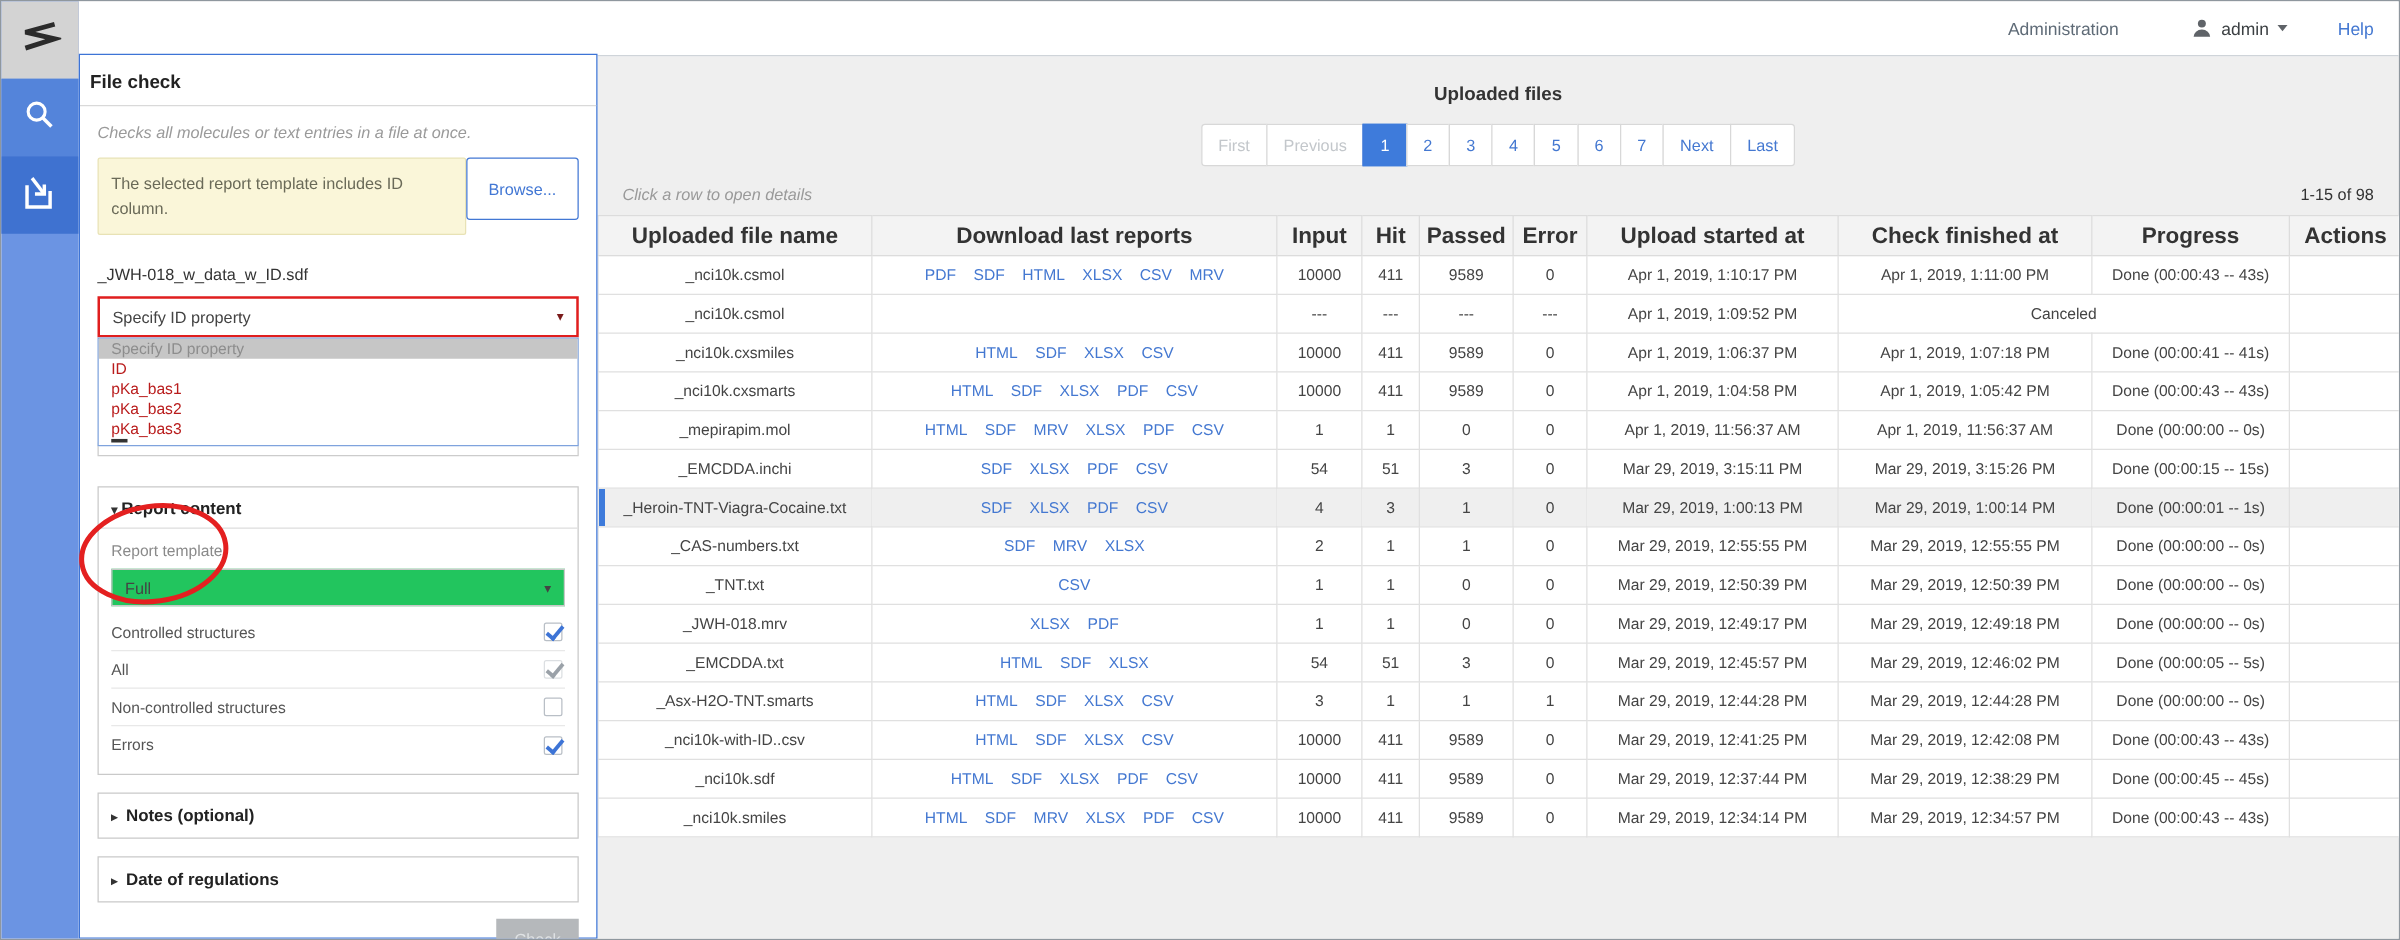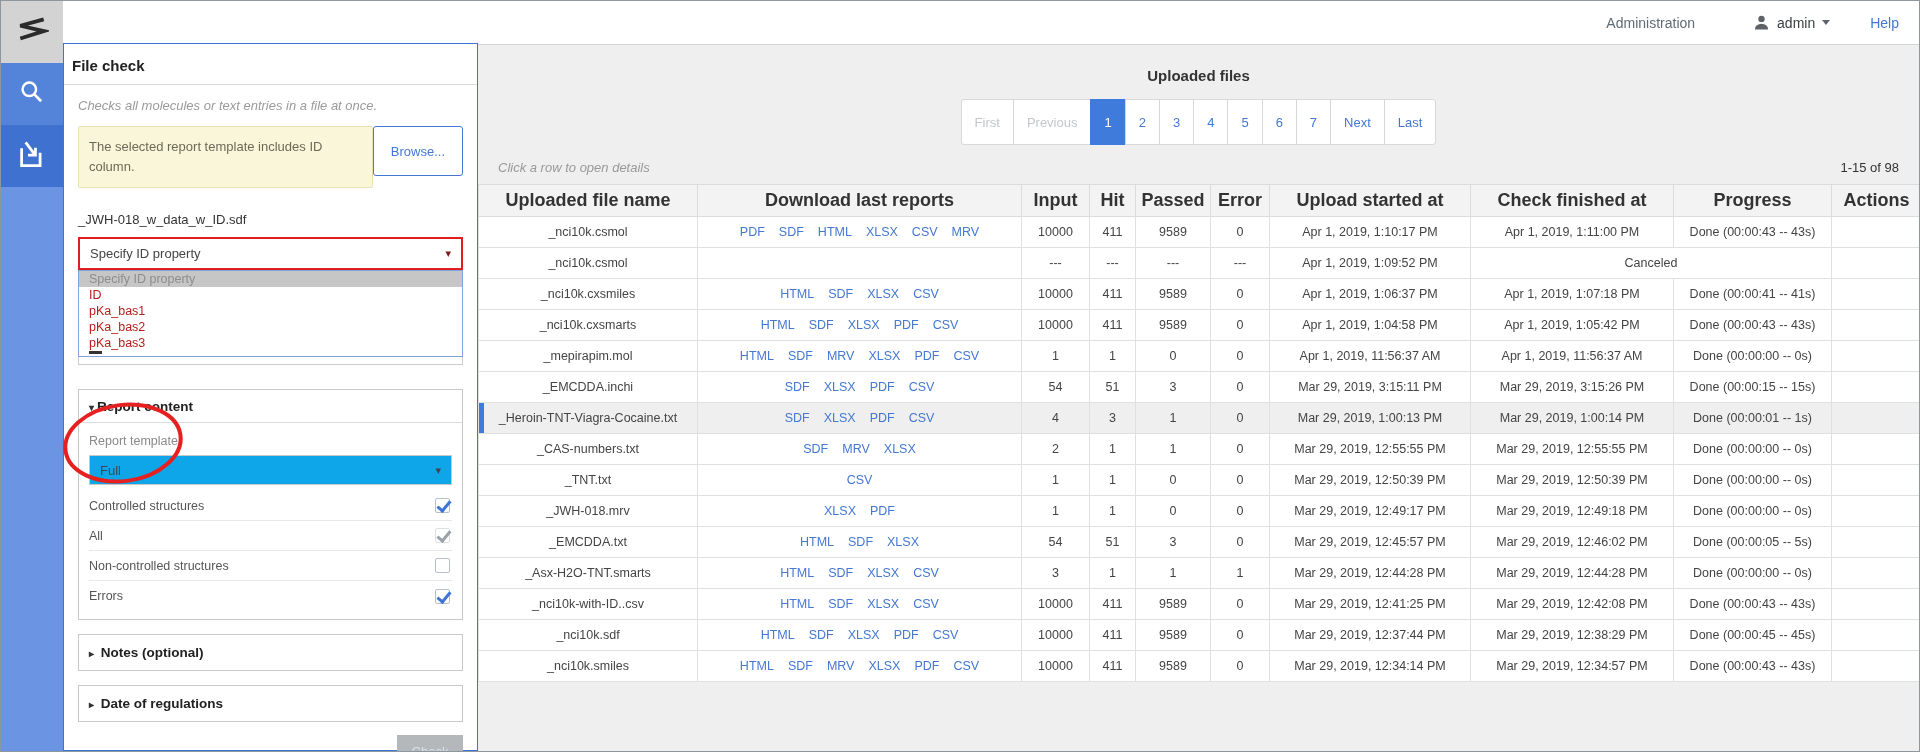--- a/index.html
+++ b/index.html
@@ -49,21 +49,21 @@
   .lb-sliver i { display:block; width:13px; height:3px; background:#333; }
   .peek-box { margin:84px 14px 0; height:11px; border:1px solid #ccc; background:#fff; }
 
   .rc-box { position:relative; margin:24px 14px 0; border:1px solid #c9c9c9; background:#fff; }
   .rc-header { padding:9px 10px 8px; font-weight:bold; font-size:13.5px; color:#222;
                border-bottom:1px solid #ddd; }
   .chev { display:inline-block; font-size:10px; color:#333; margin-right:3px; font-style:normal; }
   .rc-body { padding:6px 10px 8px; }
   .rc-label { color:#8a8a8a; font-size:12.5px; margin:5px 0 7px; }
   .rc-select { border:1px solid #c8c8c8; height:30px; display:flex; align-items:center;
-               justify-content:space-between; padding:0 10px; font-size:13px; color:#444; background:#0ea5e9; }
+               justify-content:space-between; padding:0 10px; font-size:13px; color:#444; background:#22c55e; }
   .rc-select .caret { color:#444; font-size:11px; }
   .opt-row { display:flex; justify-content:space-between; align-items:center; height:30px;
              border-bottom:1px solid #e8e8e8; font-size:12.5px; color:#555; }
   .opt-row:last-child { border-bottom:none; }
   .cb { width:15px; height:15px; border:1px solid #b9bfc6; border-radius:2px; position:relative;
         background:#fff; margin-right:2px; cursor:pointer; }
   .cb.checked::after, .cb.checked-dis::after { content:""; position:absolute; left:1px; top:2px;
         width:11px; height:5px; border-left:3px solid #3d74d6; border-bottom:3px solid #3d74d6;
         transform:rotate(-50deg); }
   .cb.checked-dis { border-color:#dcdfe2; }
@@ -73,21 +73,21 @@
   .collapse-box { margin:14px 14px 0; border:1px solid #c9c9c9; background:#fff;
                   padding:10px 10px; font-weight:bold; font-size:13.5px; color:#222; cursor:pointer; }
   .fc-actions { margin:13px 14px 0; text-align:right; }
   .check-btn { width:66px; height:33px; background:#b5b8bb; color:#dfe2e4; border:none;
                font-size:13px; font-family:inherit; }
 
   
   .main { position:absolute; left:477px; top:44px; right:0; bottom:0; background:#efefef; }
   .uf-title { text-align:center; font-weight:bold; font-size:15px; color:#333; margin-top:22px; }
   .uf-pag { display:flex; justify-content:center; margin-top:15px; }
-  .pg-btn { border:1px solid #d8d8d8; margin-left:-1px; background:#fff; height:46px;
+  .pg-btn { border:1px solid #d8d8d8; margin-left:-1px; background:#fff; height:34px;
             display:flex; align-items:center; padding:0 13px; font-size:13px; color:#4478d1; cursor:pointer;text-align:right; }
   .pg-btn:first-child { margin-left:0; border-radius:3px 0 0 3px; }
   .pg-btn:last-child { border-radius:0 3px 3px 0; }
   .pg-btn.disabled { color:#c3c7cb; cursor:default; }
   .pg-btn.active { background:#3e7bdb; border-color:#3e7bdb; color:#fff; }
   .uf-meta { display:flex; justify-content:space-between; align-items:center;
              margin:15px 0 9px; padding:0 20px; }
   .uf-hint { font-style:italic; color:#999; font-size:13px; }
   .uf-range { color:#333; font-size:13px; }
 

